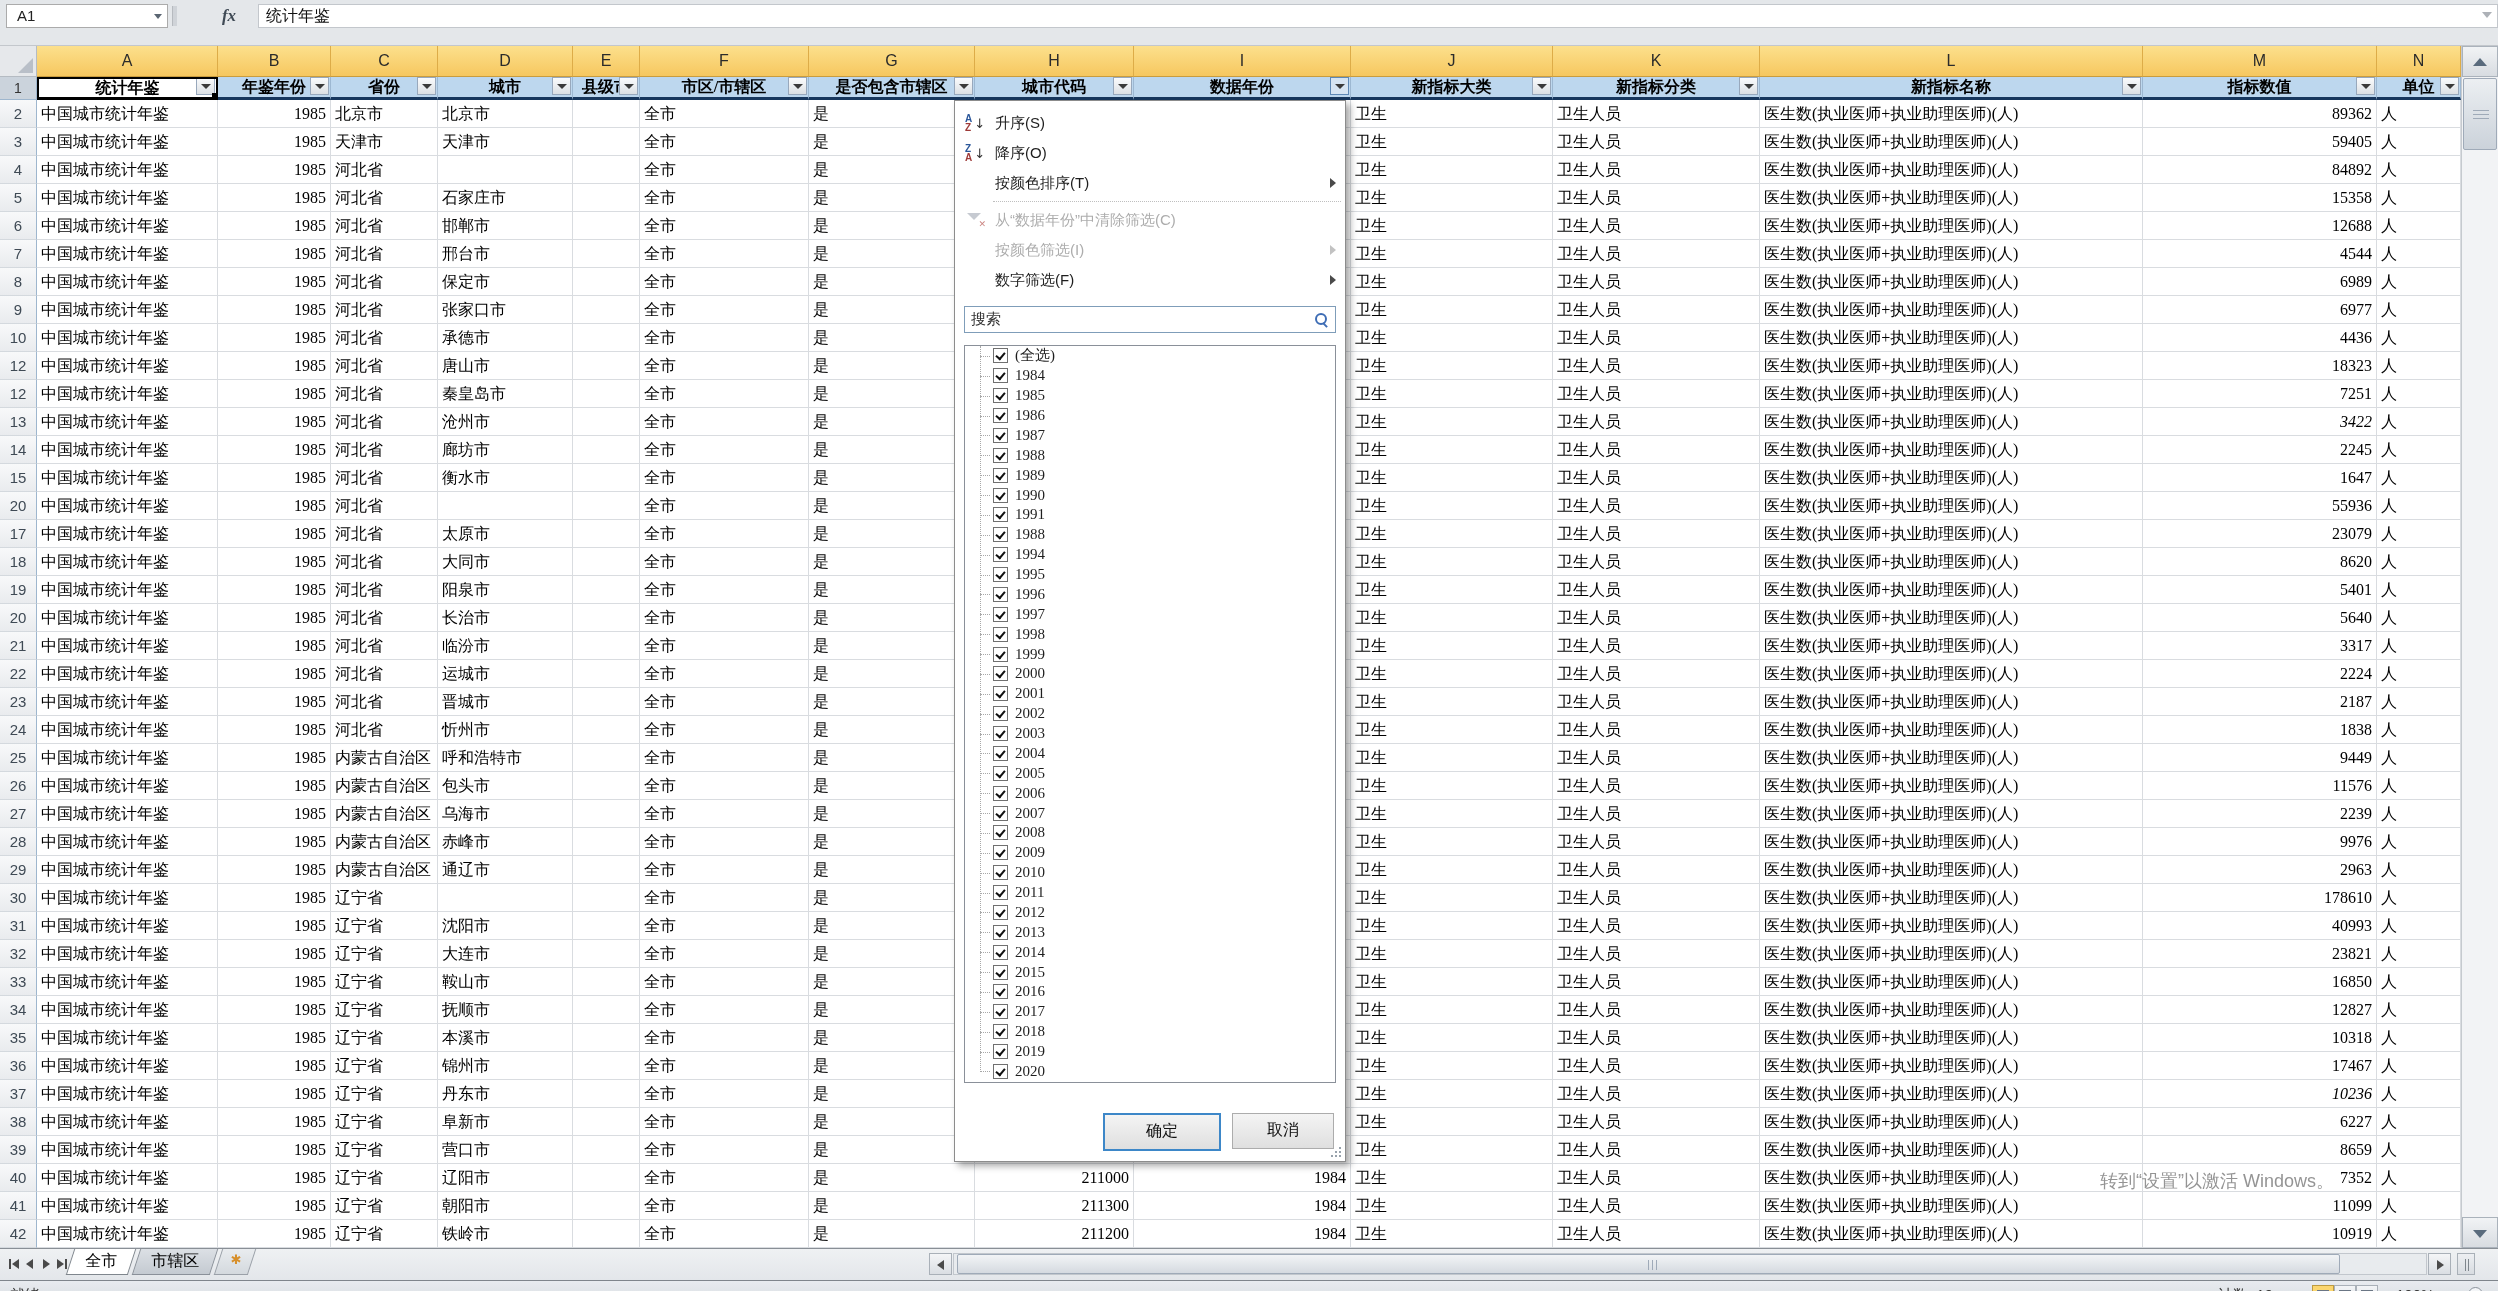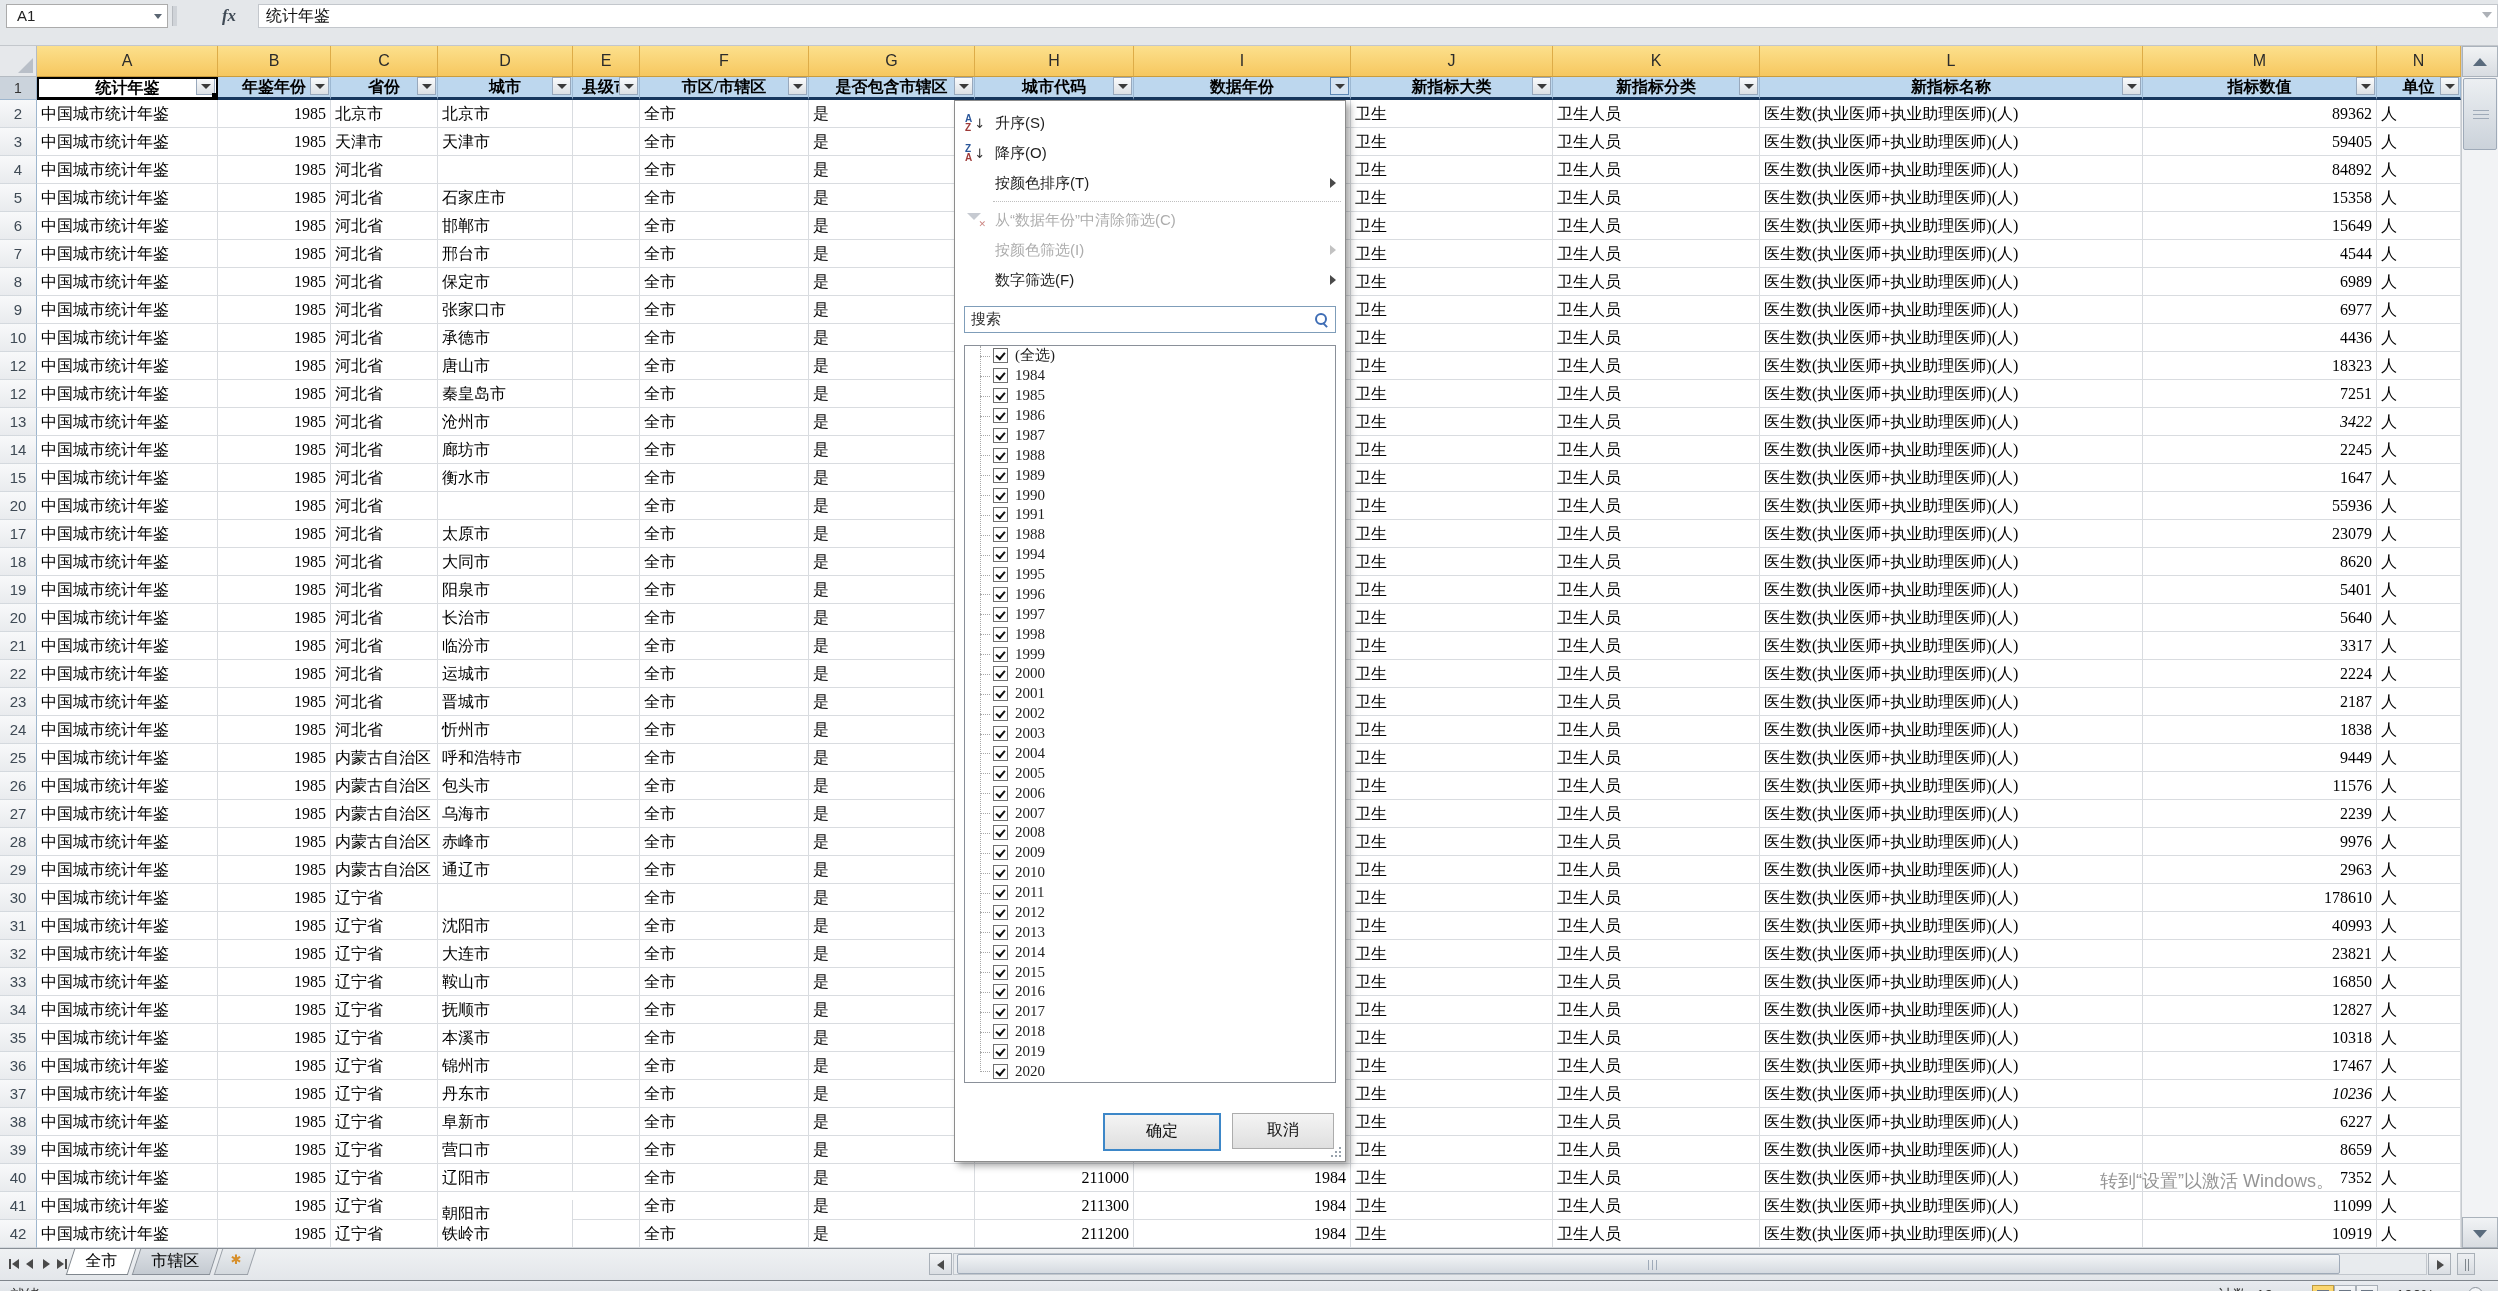--- a/index.html
+++ b/index.html
@@ -314,21 +314,21 @@
       <div class="c al-l" style="width: 107px;">河北省</div>
       <div class="c al-l" style="width: 135px;">邯郸市</div>
       <div class="c al-l" style="width: 67px;"></div>
       <div class="c al-l" style="width: 169px;">全市</div>
       <div class="c al-l" style="width: 166px;">是</div>
       <div class="c al-r" style="width: 159px;"></div>
       <div class="c al-r" style="width: 217px;"></div>
       <div class="c al-l" style="width: 202px;">卫生</div>
       <div class="c al-l" style="width: 207px;">卫生人员</div>
       <div class="c al-l" style="width: 383px;">医生数(执业医师+执业助理医师)(人)</div>
-      <div class="c al-r" style="width: 234px;">15649</div>
+      <div class="c al-r" style="width: 234px;">12688</div>
       <div class="c al-l" style="width: 84px;">人</div>
     </div>
     <div class="row">
       <div class="rnum">7</div>
       <div class="c al-l" style="width: 181px;">中国城市统计年鉴</div>
       <div class="c al-r" style="width: 113px;">1985</div>
       <div class="c al-l" style="width: 107px;">河北省</div>
       <div class="c al-l" style="width: 135px;">邢台市</div>
       <div class="c al-l" style="width: 67px;"></div>
       <div class="c al-l" style="width: 169px;">全市</div>
@@ -900,21 +900,21 @@
       <div class="c al-l" style="width: 207px;">卫生人员</div>
       <div class="c al-l" style="width: 383px;">医生数(执业医师+执业助理医师)(人)</div>
       <div class="c al-r" style="width: 234px;">7352</div>
       <div class="c al-l" style="width: 84px;">人</div>
     </div>
     <div class="row">
       <div class="rnum">41</div>
       <div class="c al-l" style="width: 181px;">中国城市统计年鉴</div>
       <div class="c al-r" style="width: 113px;">1985</div>
       <div class="c al-l" style="width: 107px;">辽宁省</div>
-      <div class="c al-l" style="width: 135px; margin-top: 8px;">朝阳市</div>
+      <div class="c al-l" style="width: 135px;">朝阳市</div>
       <div class="c al-l" style="width: 67px;"></div>
       <div class="c al-l" style="width: 169px;">全市</div>
       <div class="c al-l" style="width: 166px;">是</div>
       <div class="c al-r" style="width: 159px;">211300</div>
       <div class="c al-r" style="width: 217px;">1984</div>
       <div class="c al-l" style="width: 202px;">卫生</div>
       <div class="c al-l" style="width: 207px;">卫生人员</div>
       <div class="c al-l" style="width: 383px;">医生数(执业医师+执业助理医师)(人)</div>
       <div class="c al-r" style="width: 234px;">11099</div>
       <div class="c al-l" style="width: 84px;">人</div>

